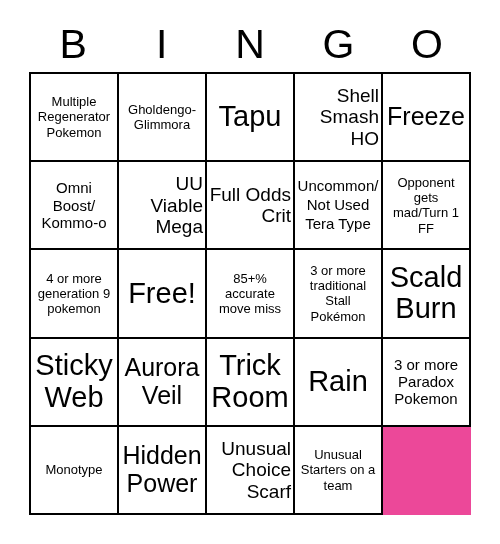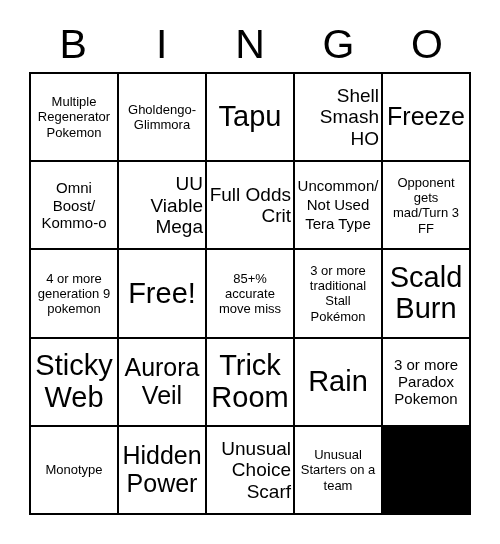--- a/index.html
+++ b/index.html
@@ -45,21 +45,21 @@
   
   #bingo-grid {
     width: 442px;
     height: 443px;
     border-top: 2px solid #000000;
     border-left: 2px solid #000000;
     box-sizing: border-box;
     display: grid;
     grid-template-columns: repeat(5, 1fr);
     grid-template-rows: repeat(5, 1fr);
-    background: #000000;
+    background: #ec4899;
   }
 
   .bingo-cell {
     border-right: 2px solid #000000;
     border-bottom: 2px solid #000000;
     box-sizing: border-box;
     display: flex;
     align-items: center;
     justify-content: center;
     text-align: center;
@@ -123,21 +123,21 @@
         <span class="cell-text fs-lg">UU Viable Mega</span>
       </div>
     <div class="bingo-cell">
         <span class="cell-text fs-lg">Full Odds Crit</span>
       </div>
     <div class="bingo-cell">
         <span class="cell-text fs-xs">Uncommon/Not Used Tera Type</span>
       </div>
 
     <div class="bingo-cell">
-        <span class="cell-text fs-sm">Opponent gets mad/Turn 3 FF</span>
+        <span class="cell-text fs-sm">Opponent gets mad/Turn 1 FF</span>
       </div>
     <div class="bingo-cell">
         <span class="cell-text fs-sm">4 or more generation 9 pokemon</span>
       </div>
     <div class="bingo-cell">
         <span class="cell-text fs-xxl">Free!</span>
       </div>
     <div class="bingo-cell">
         <span class="cell-text fs-sm">85+% accurate move miss</span>
       </div>

